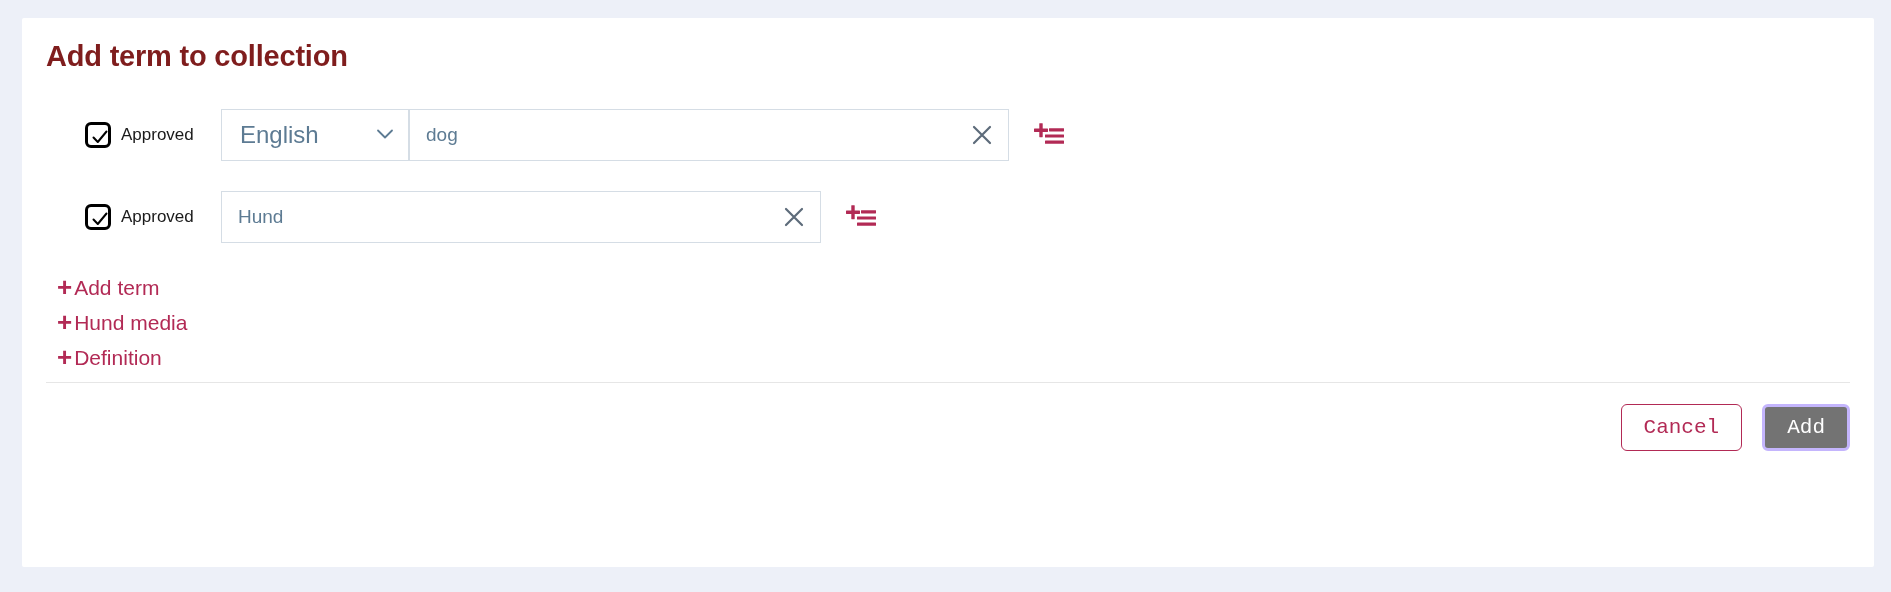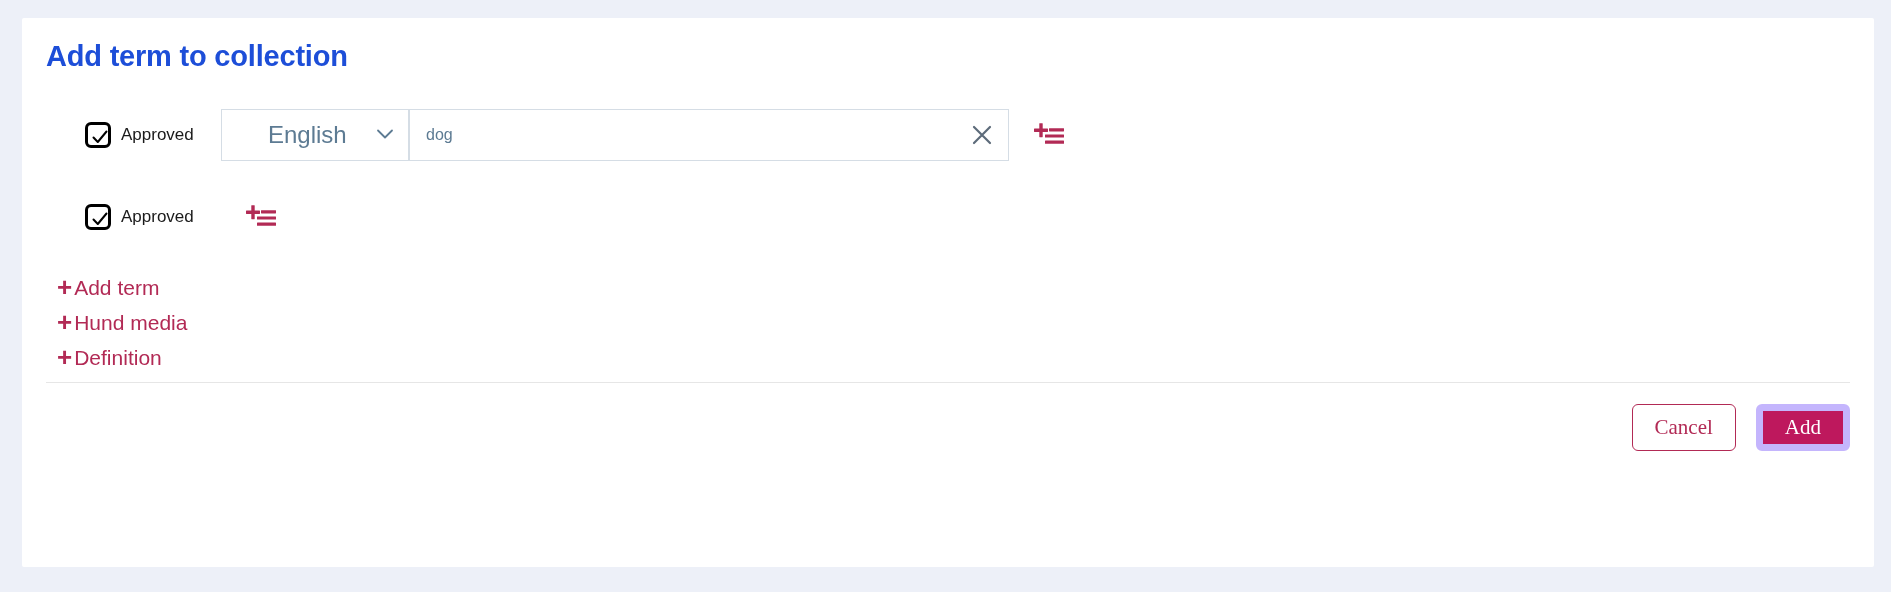--- a/index.html
+++ b/index.html
@@ -25,21 +25,21 @@
     background: #ffffff;
     border-radius: 2px;
   }
 
   .dialog-title {
     position: absolute;
     left: 24px;
     top: 22px;
     font-size: 29px;
     font-weight: 700;
-    color: #1d4ed8;
+    color: #7f1d1d;
     letter-spacing: -0.2px;
     white-space: nowrap;
   }
 
   
   .term-rows {
     position: absolute;
     left: 12px;
     top: 88px;
     width: 100%;
@@ -84,21 +84,20 @@
   .lang-select {
     position: relative;
     width: 188px;
     flex: 0 0 188px;
     height: 52px;
     border: 1px solid #d5dde5;
     background: #ffffff;
     display: flex;
     align-items: center;
     cursor: pointer;
-    padding-left: 28px;
   }
   .lang-select .lang-text {
     font-size: 24px;
     color: #5d7b93;
     padding-left: 18px;
     white-space: nowrap;
   }
   .lang-select .chev {
     position: absolute;
     right: 14px;
@@ -116,21 +115,21 @@
     display: flex;
     align-items: center;
   }
   .term-input {
     border: none;
     outline: none;
     width: 100%;
     height: 100%;
     padding: 0 52px 0 16px;
     font-family: "Liberation Sans", sans-serif;
-    font-size: 16px;
+    font-size: 19px;
     color: #5d7b93;
     background: transparent;
   }
   .term-input::placeholder { color: #a8b6c4; }
   .clear-btn {
     position: absolute;
     right: 10px;
     top: 50%;
     transform: translateY(-50%);
     width: 32px;
@@ -193,38 +192,38 @@
   }
   .footer-actions {
     position: absolute;
     right: 24px;
     top: 386px;
     display: flex;
     align-items: center;
     gap: 20px;
   }
   .btn {
-    font-family: Liberation Serif, serif;
+    font-family: Liberation Mono, monospace;
     font-size: 21px;
     border-radius: 6px;
     cursor: pointer;
     padding: 0 22px;
     height: 47px;
     display: flex;
     align-items: center;
     justify-content: center;
   }
   .btn-cancel {
     background: #ffffff;
     border: 1px solid #b22a55;
     color: #b22a55;
   }
   .btn-add {
-    background: #be185d;
-    border: 7px solid #c4b5fd;
+    background: #737373;
+    border: 3px solid #c4b5fd;
     color: #ffffff;
     min-width: 80px;
   }
 </style>
 </head>
 <body>
 
 <div class="dialog-card">
 
   <div class="dialog-title">Add term to collection</div>
@@ -276,20 +275,28 @@
       <div class="approved-group">
         <div class="checkbox">
           <svg width="20" height="20" viewBox="0 0 20 20">
             <path d="M3.5 10.5 L7.8 15 L16.5 4.5" stroke="#000000" stroke-width="2" fill="none" stroke-linecap="round" stroke-linejoin="round"></path>
           </svg>
         </div>
         <span class="approved-label">Approved</span>
       </div>
 
 
+      <div class="term-input-wrap">
+        <input class="term-input" type="text" value="Hund" style="">
+        <button class="clear-btn">
+          <svg width="26" height="26" viewBox="0 0 26 26">
+            <path d="M5 5 L21 21 M21 5 L5 21" stroke="#5d6b7a" stroke-width="2.2" stroke-linecap="round"></path>
+          </svg>
+        </button>
+      </div>
 
       <button class="add-note-btn">
         <svg width="34" height="30" viewBox="0 0 34 30">
           <g fill="#b22a55">
             <rect x="1" y="8.5" width="14" height="3.4" rx="0.4"></rect>
             <rect x="6.3" y="3.2" width="3.4" height="14" rx="0.4"></rect>
             <rect x="16" y="8.2" width="15" height="3.2" rx="0.4"></rect>
             <rect x="12" y="14.4" width="19" height="3.2" rx="0.4"></rect>
             <rect x="12" y="20.6" width="19" height="3.2" rx="0.4"></rect>
           </g>

